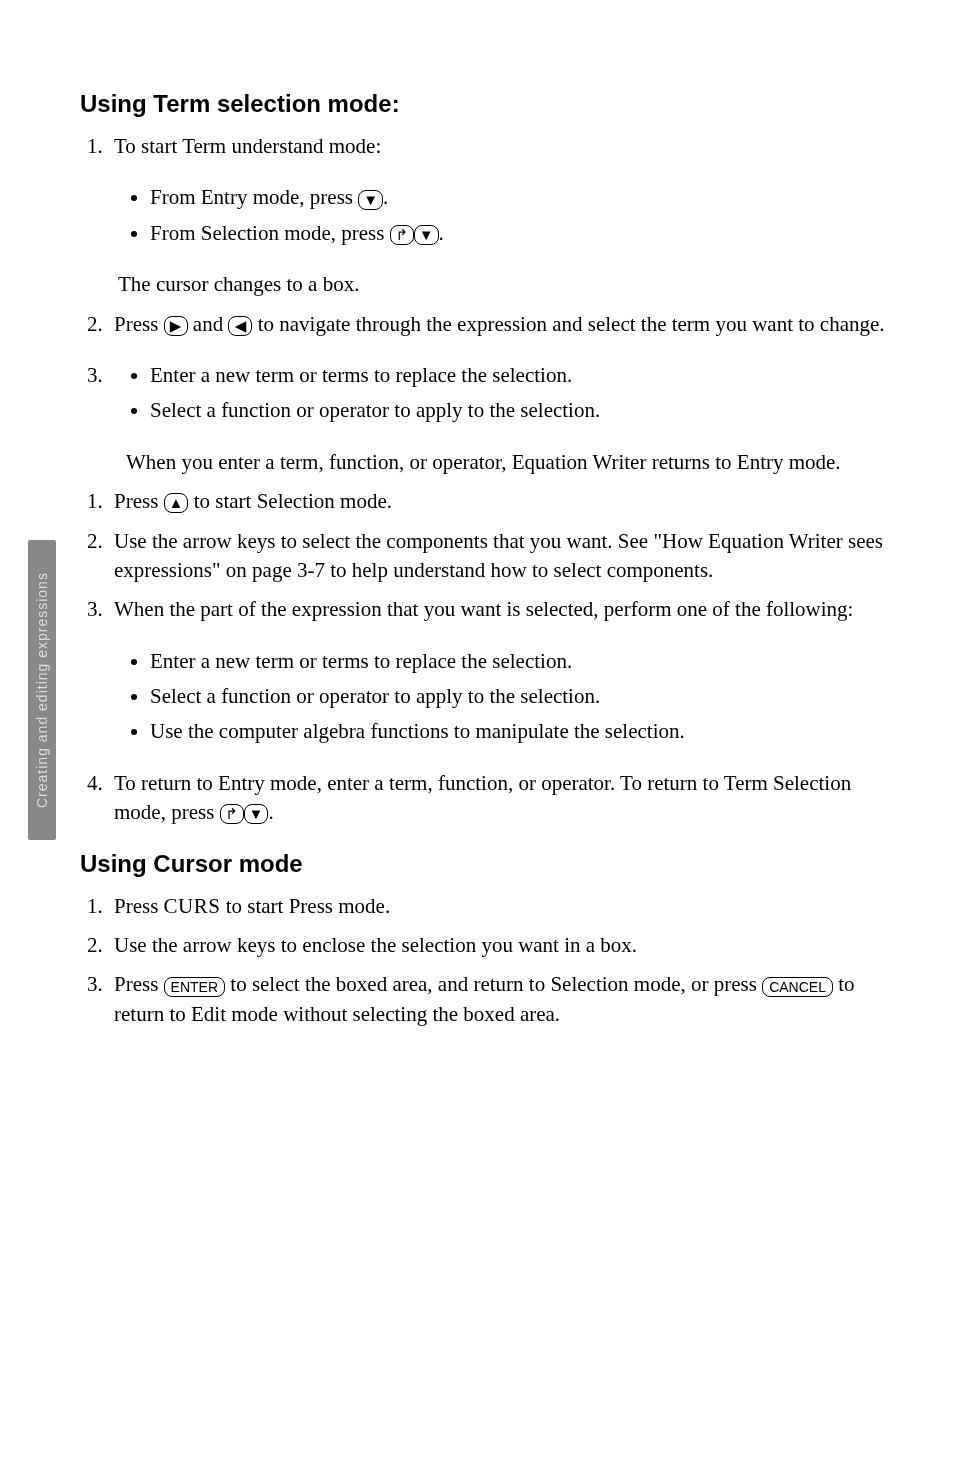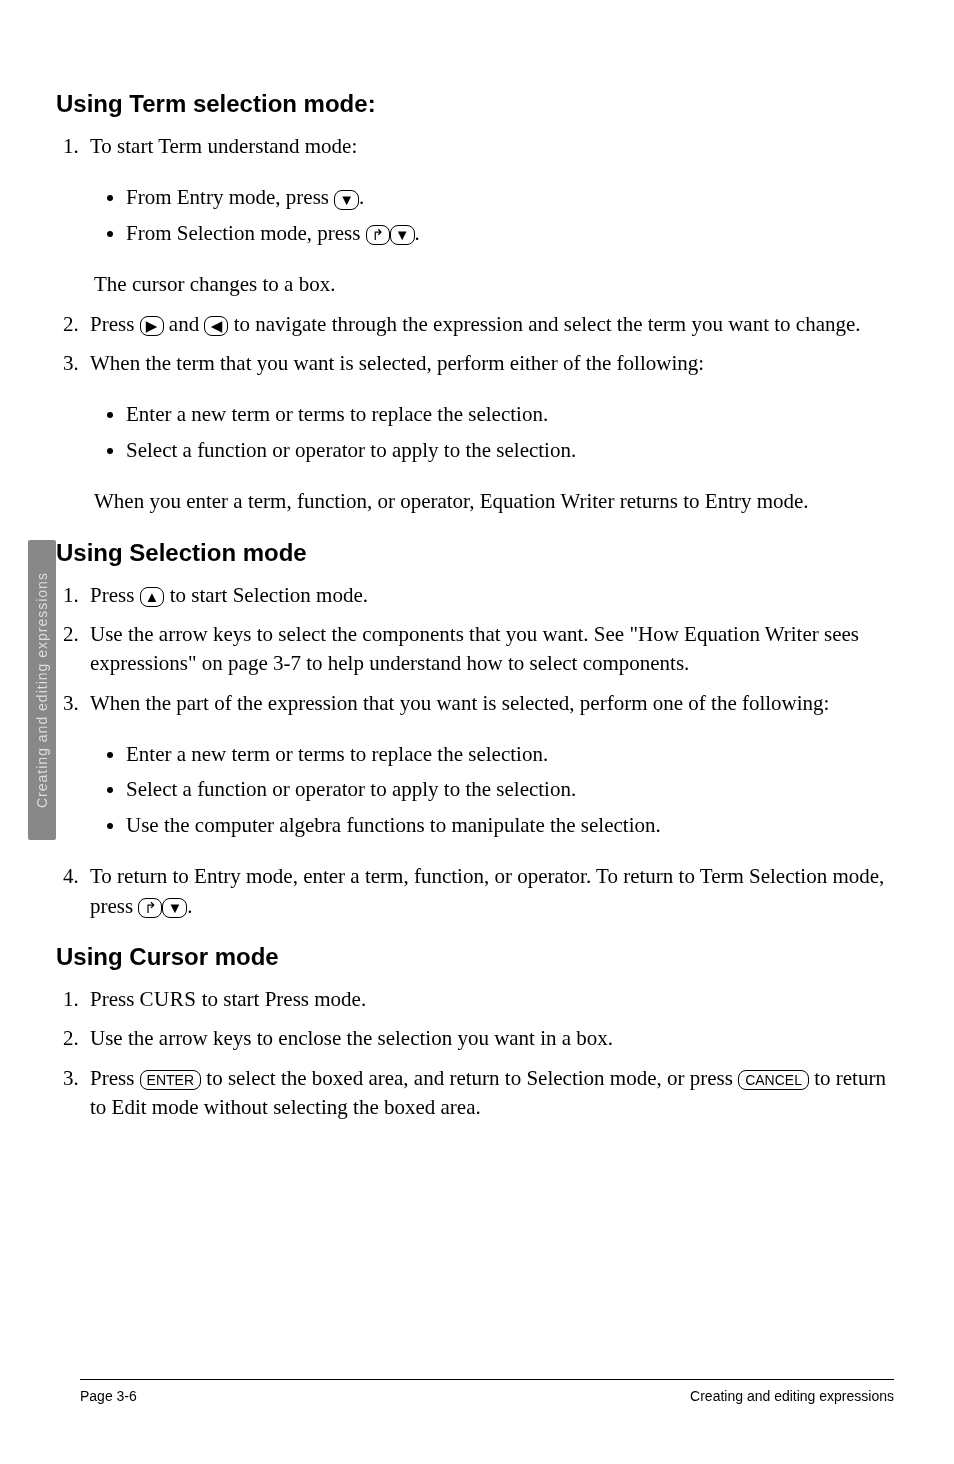--- a/index.html
+++ b/index.html
@@ -8,21 +8,21 @@
     color: #000;
     background: #fff;
     margin: 0;
     padding: 0;
     width: 954px;
     height: 1464px;
     position: relative;
     box-sizing: border-box;
   }
   .page {
-    padding: 90px 60px 60px 56px;
+    padding: 90px 60px 60px 80px;
     box-sizing: border-box;
     position: relative;
     height: 100%;
   }
   .side-tab {
     position: absolute;
     left: 28px;
     top: 540px;
     width: 28px;
     height: 300px;
@@ -133,30 +133,28 @@
         <li>
           <span>From Selection mode, press </span><span class="key">↱</span><span class="key">▼</span><span>.</span>
         </li>
       </ul>
       <div class="indent-para" style="margin-left:4px;">The cursor changes to a box.</div>
     </li>
     <li>
       <span>Press </span><span class="key">▶</span><span> and </span><span class="key">◀</span><span> to navigate through the expression and select the term you want to change.</span>
     </li>
     <li>
-      <span>When the term that you want is selected, perform either of the following:</span>
       <ul>
         <li>Enter a new term or terms to replace the selection.</li>
         <li>Select a function or operator to apply to the selection.</li>
       </ul>
-      <div class="indent-para" style="margin-left:4px;">When you enter a term, function, or operator, Equation Writer returns to Entry mode.</div>
+      <div class="indent-para" style="margin-left:12px;">When you enter a term, function, or operator, Equation Writer returns to Entry mode.</div>
     </li>
   </ol>
 
-  <div class="heading">Using Selection mode</div>
   <ol>
     <li>
       <span>Press </span><span class="key">▲</span><span> to start Selection mode.</span>
     </li>
     <li>Use the arrow keys to select the components that you want. See "How Equation Writer sees expressions" on page 3-7 to help understand how to select components.</li>
     <li>
       <span>When the part of the expression that you want is selected, perform one of the following:</span>
       <ul>
         <li>Enter a new term or terms to replace the selection.</li>
         <li>Select a function or operator to apply to the selection.</li>
@@ -172,18 +170,14 @@
   <ol>
     <li>
       <span>Press </span><span class="smallcaps">CURS</span><span> to start Press mode.</span>
     </li>
     <li>Use the arrow keys to enclose the selection you want in a box.</li>
     <li>
       <span>Press </span><span class="key-word">ENTER</span><span> to select the boxed area, and return to Selection mode, or press </span><span class="key-word">CANCEL</span><span> to return to Edit mode without selecting the boxed area.</span>
     </li>
   </ol>
 
-  <div class="footer">
-    <span>Page 3-6</span>
-    <span>Creating and editing expressions</span>
-  </div>
 
 </div>
 
 </body></html>

